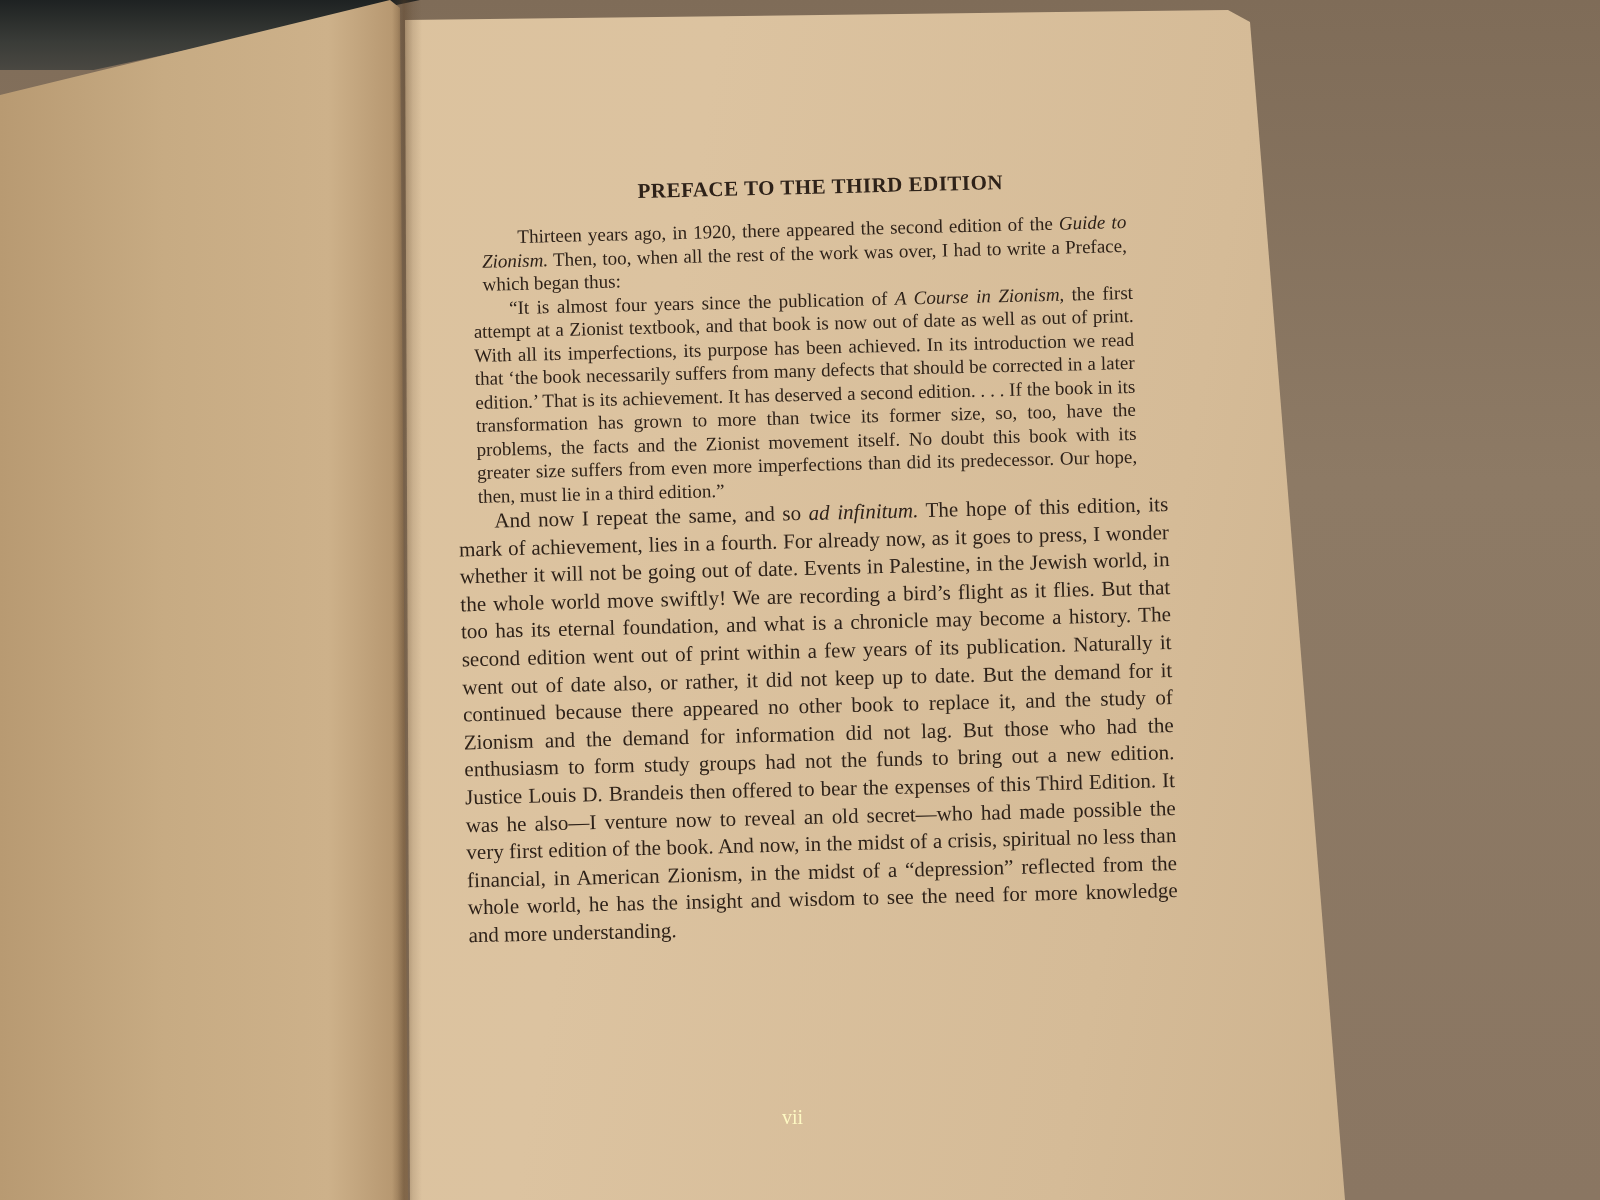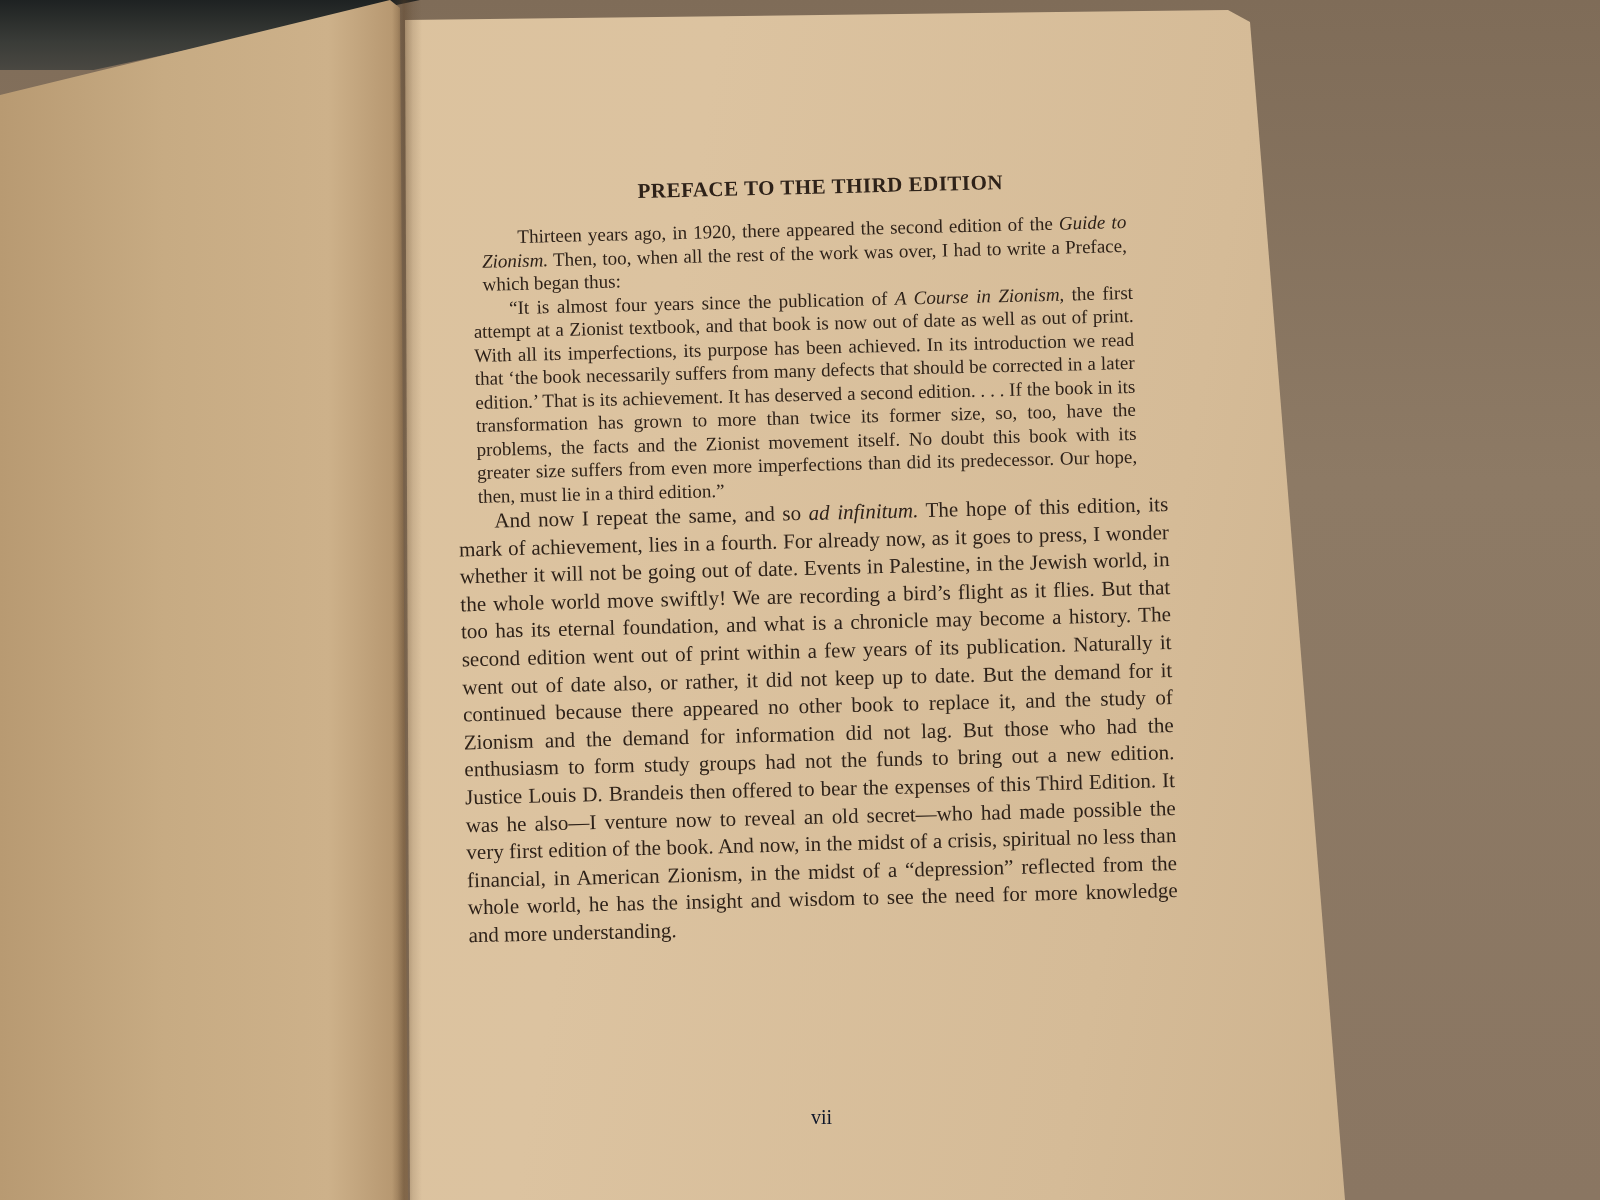--- a/index.html
+++ b/index.html
@@ -39,21 +39,21 @@
   }
   .title {
     text-align:center; font-size:21px; letter-spacing:0.5px;
     margin:0 0 18px 0; padding-left:40px;
   }
   .para { font-size:19px; line-height:23.5px; text-align:justify; margin:0; text-indent:36px; }
   .para.small { padding: 0 35px 0 40px; }
   .para.large { font-size:21px; line-height:27.6px; padding:0 0 0 10px; }
   .para.quote { padding: 0 30px 0 30px; }
   .page-number {
-    position:absolute; left:811px; top:1106px; font-size:20px; color:#0f172a;
+    position:absolute; left:782px; top:1106px; font-size:20px; color:#fef9c3;
   }
   i { font-style: italic; }
 </style>
 </head>
 <body>
 
 <div class="table-surface"></div>
 <div class="dark-top"></div>
 <div class="left-page"></div>
 <div class="right-page"></div>

